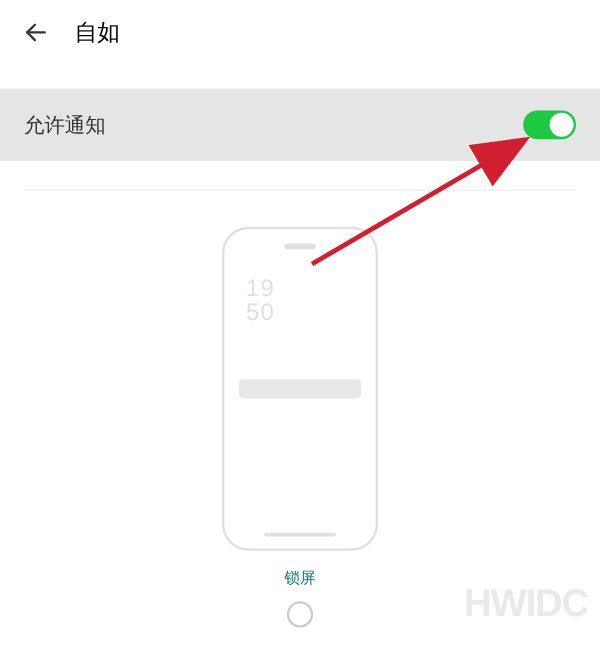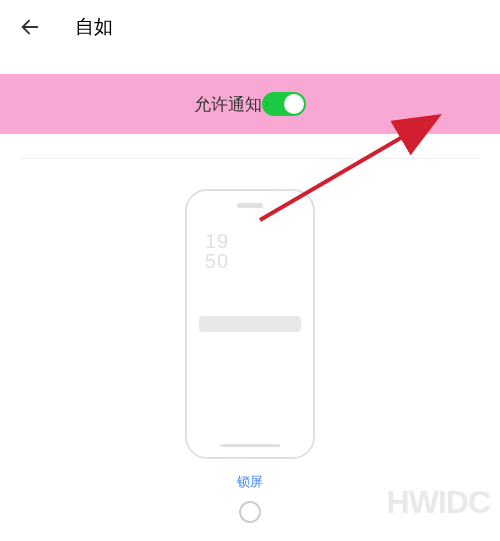--- a/index.html
+++ b/index.html
@@ -26,28 +26,27 @@
       height: 24px;
       display: flex;
       align-items: center;
       justify-content: center;
       margin-right: 20px;
     }
     .header-title {
       font-size: 19px;
       color: #000000;
       font-weight: 400;
-      margin-left: 13px;
     }
     .toggle-row {
-      background: #f9a8d4;
+      background: #e5e5e5;
       padding: 18px 20px;
       display: flex;
       align-items: center;
-      justify-content: center;
+      justify-content: space-between;
       margin-top: 20px;
     }
     .toggle-label {
       font-size: 17px;
       color: #333333;
     }
     .toggle-switch {
       width: 44px;
       height: 24px;
       background: #1cc943;
@@ -141,21 +140,21 @@
       left: 50%;
       transform: translateX(-50%);
       width: 26px;
       height: 5px;
       background: #e0e0e0;
       border-radius: 3px;
     }
     .preview-label {
       margin-top: 14px;
       font-size: 13px;
-      color: #3b82f6;
+      color: #0f766e;
     }
     .radio-outline {
       margin-top: 10px;
       width: 22px;
       height: 22px;
       border: 2px solid #cccccc;
       border-radius: 50%;
     }
     .arrow-annotation {
       position: absolute;

